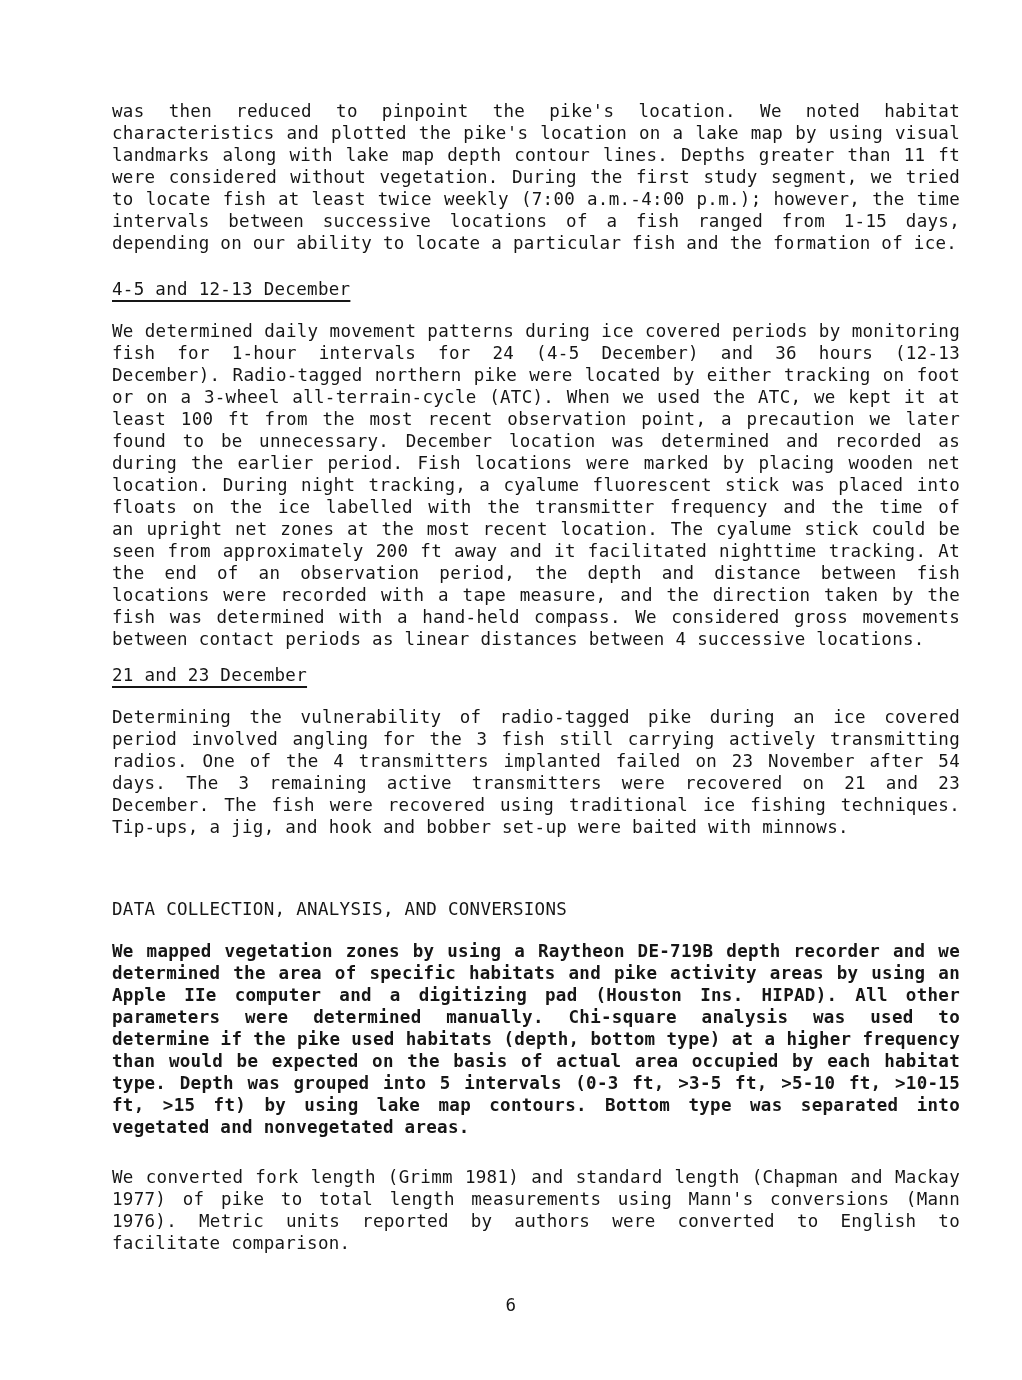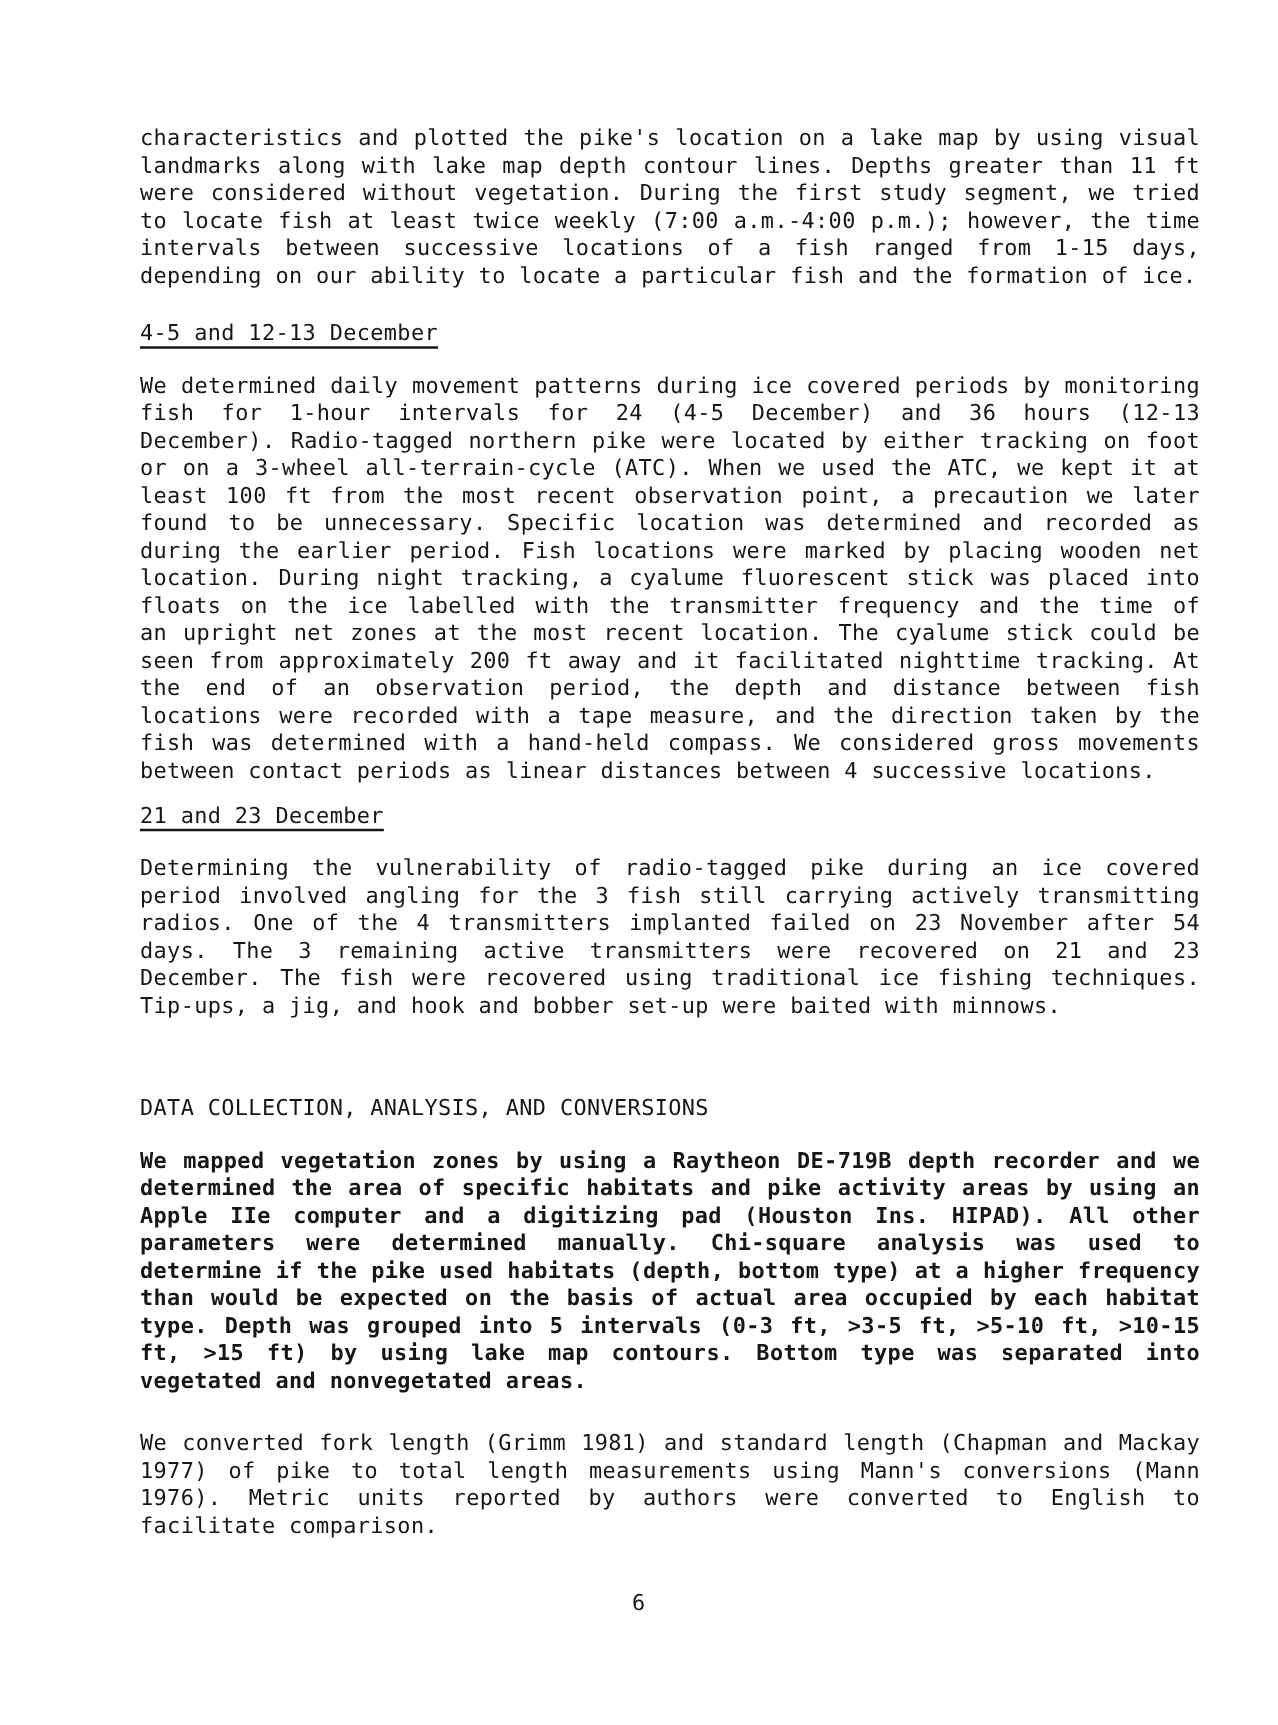--- a/index.html
+++ b/index.html
@@ -65,37 +65,38 @@
     width: 1022px;
     text-align: center;
   }
 </style>
 </head>
 <body>
 
 <main class="page">
 
   <section class="para p1">
+      <div class="line">was then reduced to pinpoint the pike's location. We noted habitat</div>
       <div class="line">characteristics and plotted the pike's location on a lake map by using visual</div>
       <div class="line">landmarks along with lake map depth contour lines. Depths greater than 11 ft</div>
       <div class="line">were considered without vegetation. During the first study segment, we tried</div>
       <div class="line">to locate fish at least twice weekly (7:00 a.m.-4:00 p.m.); however, the time</div>
       <div class="line">intervals between successive locations of a fish ranged from 1-15 days,</div>
       <div class="line last">depending on our ability to locate a particular fish and the formation of ice.</div>
     </section>
 
   <h2 class="subheading">4-5 and 12-13 December</h2>
 
   <section class="para p2">
       <div class="line">We determined daily movement patterns during ice covered periods by monitoring</div>
       <div class="line">fish for 1-hour intervals for 24 (4-5 December) and 36 hours (12-13</div>
       <div class="line">December). Radio-tagged northern pike were located by either tracking on foot</div>
       <div class="line">or on a 3-wheel all-terrain-cycle (ATC). When we used the ATC, we kept it at</div>
       <div class="line">least 100 ft from the most recent observation point, a precaution we later</div>
-      <div class="line">found to be unnecessary. Specific location was determined and recorded as</div>
+      <div class="line">found to be unnecessary. December location was determined and recorded as</div>
       <div class="line">during the earlier period. Fish locations were marked by placing wooden net</div>
       <div class="line">location. During night tracking, a cyalume fluorescent stick was placed into</div>
       <div class="line">floats on the ice labelled with the transmitter frequency and the time of</div>
       <div class="line">an upright net zones at the most recent location. The cyalume stick could be</div>
       <div class="line">seen from approximately 200 ft away and it facilitated nighttime tracking. At</div>
       <div class="line">the end of an observation period, the depth and distance between fish</div>
       <div class="line">locations were recorded with a tape measure, and the direction taken by the</div>
       <div class="line">fish was determined with a hand-held compass. We considered gross movements</div>
       <div class="line last">between contact periods as linear distances between 4 successive locations.</div>
     </section>

